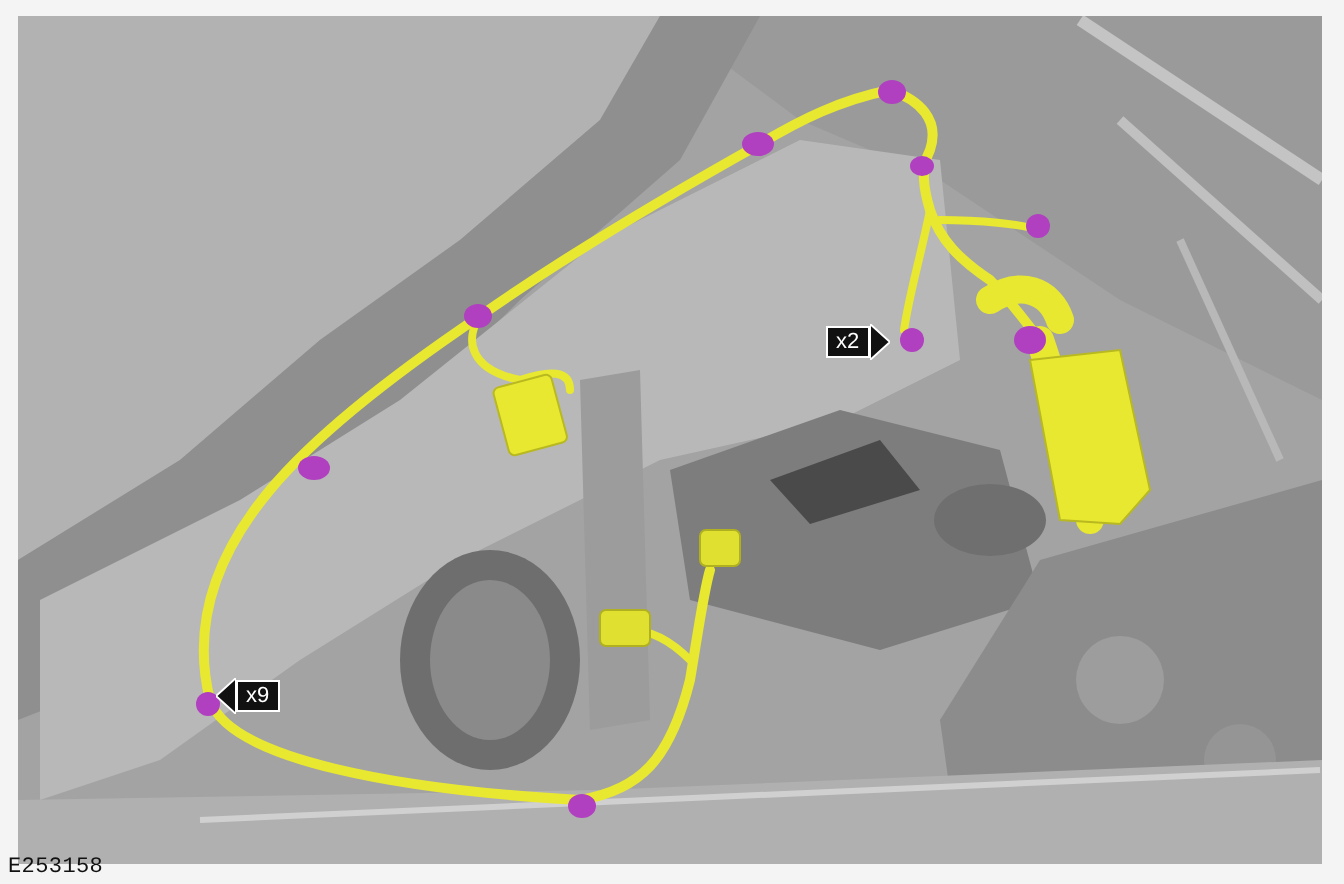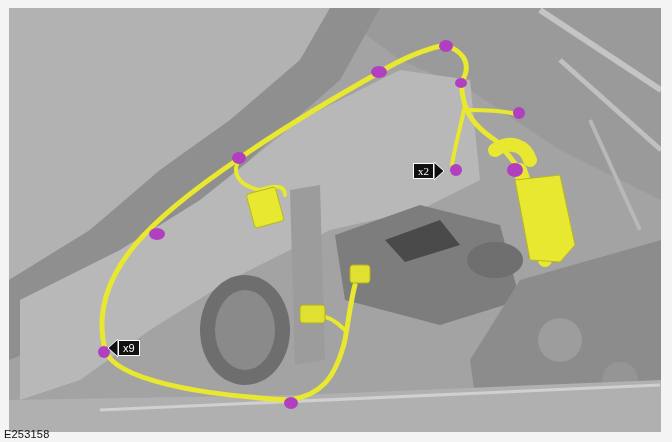--- a/index.html
+++ b/index.html
@@ -1,21 +1,21 @@
 <!DOCTYPE html>
 <html><head>
 <meta charset="utf-8">
 <style>
   html,body{margin:0;padding:0;background:#f4f4f4;}
   body{width:672px;height:442px;position:relative;overflow:hidden;font-family:"Liberation Sans",sans-serif;}
   .frame{position:absolute;left:9px;top:8px;width:652px;height:424px;background:#a3a3a3;overflow:hidden;}
   .frame svg{position:absolute;left:0;top:0;}
   .callout{position:absolute;height:16px;display:flex;align-items:center;}
   .callout-body{background:#111;color:#fff;font-size:11px;line-height:14px;padding:0 4px;border:1px solid #fff;height:14px;}
-  .ref-label{position:absolute;left:4px;top:428px;font-size:11px;color:#111;letter-spacing:0.2px;}
+  .ref-label{position:absolute;left:4px;top:428px;font-size:11px;color:#111;letter-spacing:0.2px;font-family:Liberation Mono, monospace;}
 </style>
 </head>
 <body>
 
 <div class="frame">
   <svg width="652" height="424" viewBox="9 8 652 424">
 
     <polygon points="9,8 330,8 300,60 230,120 160,170 90,230 9,280" fill="#b2b2b2"></polygon>
     <polygon points="330,8 661,8 661,200 560,150 470,90 400,60" fill="#9a9a9a"></polygon>
     <polygon points="9,280 90,230 160,170 230,120 300,60 330,8 380,8 340,80 260,150 180,230 110,300 60,340 9,360" fill="#8f8f8f"></polygon>
@@ -66,21 +66,21 @@
       <ellipse cx="157" cy="234" rx="8" ry="6"></ellipse>
       <ellipse cx="104" cy="352" rx="6" ry="6"></ellipse>
       <ellipse cx="291" cy="403" rx="7" ry="6"></ellipse>
       <ellipse cx="456" cy="170" rx="6" ry="6"></ellipse>
       <ellipse cx="519" cy="113" rx="6" ry="6"></ellipse>
       <ellipse cx="515" cy="170" rx="8" ry="7"></ellipse>
     </g>
   </svg>
 </div>
 
-<div class="callout" style="left:413px;top:163px;font-family:Liberation Serif, serif;">
+<div class="callout" style="left:413px;top:163px;">
   <span class="callout-body">x2</span>
   <svg width="10" height="18" viewBox="0 0 10 18">
     <polygon points="0,0 10,9 0,18" fill="#111" stroke="#fff" stroke-width="1"></polygon>
   </svg>
 </div>
 
 <div class="callout" style="left:108px;top:340px;text-align:right;">
   <svg width="10" height="18" viewBox="0 0 10 18">
     <polygon points="10,0 0,9 10,18" fill="#111" stroke="#fff" stroke-width="1"></polygon>
   </svg>

